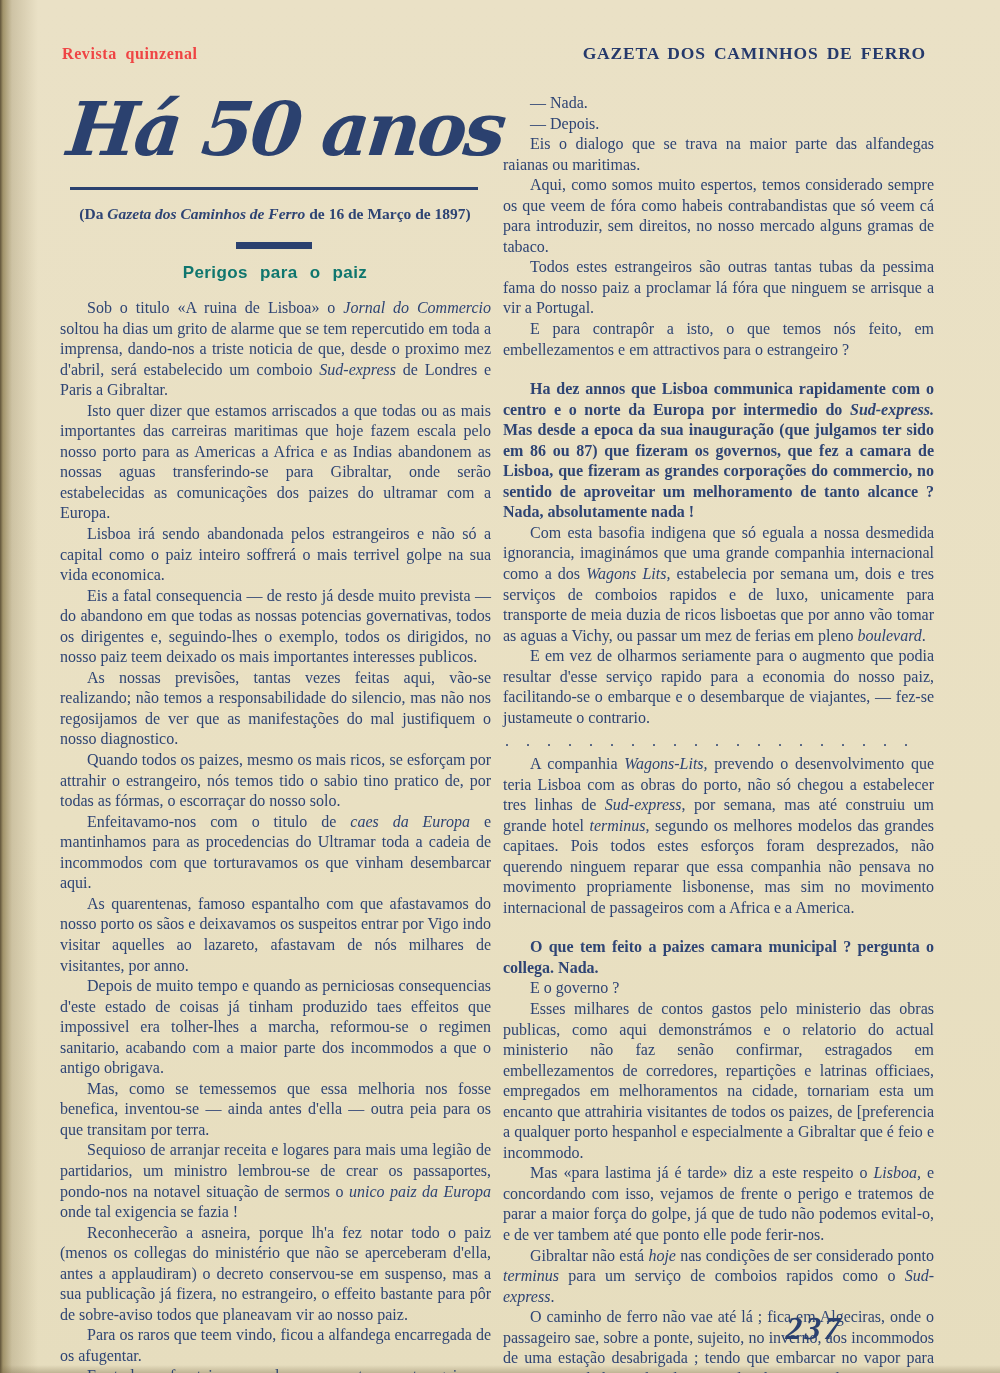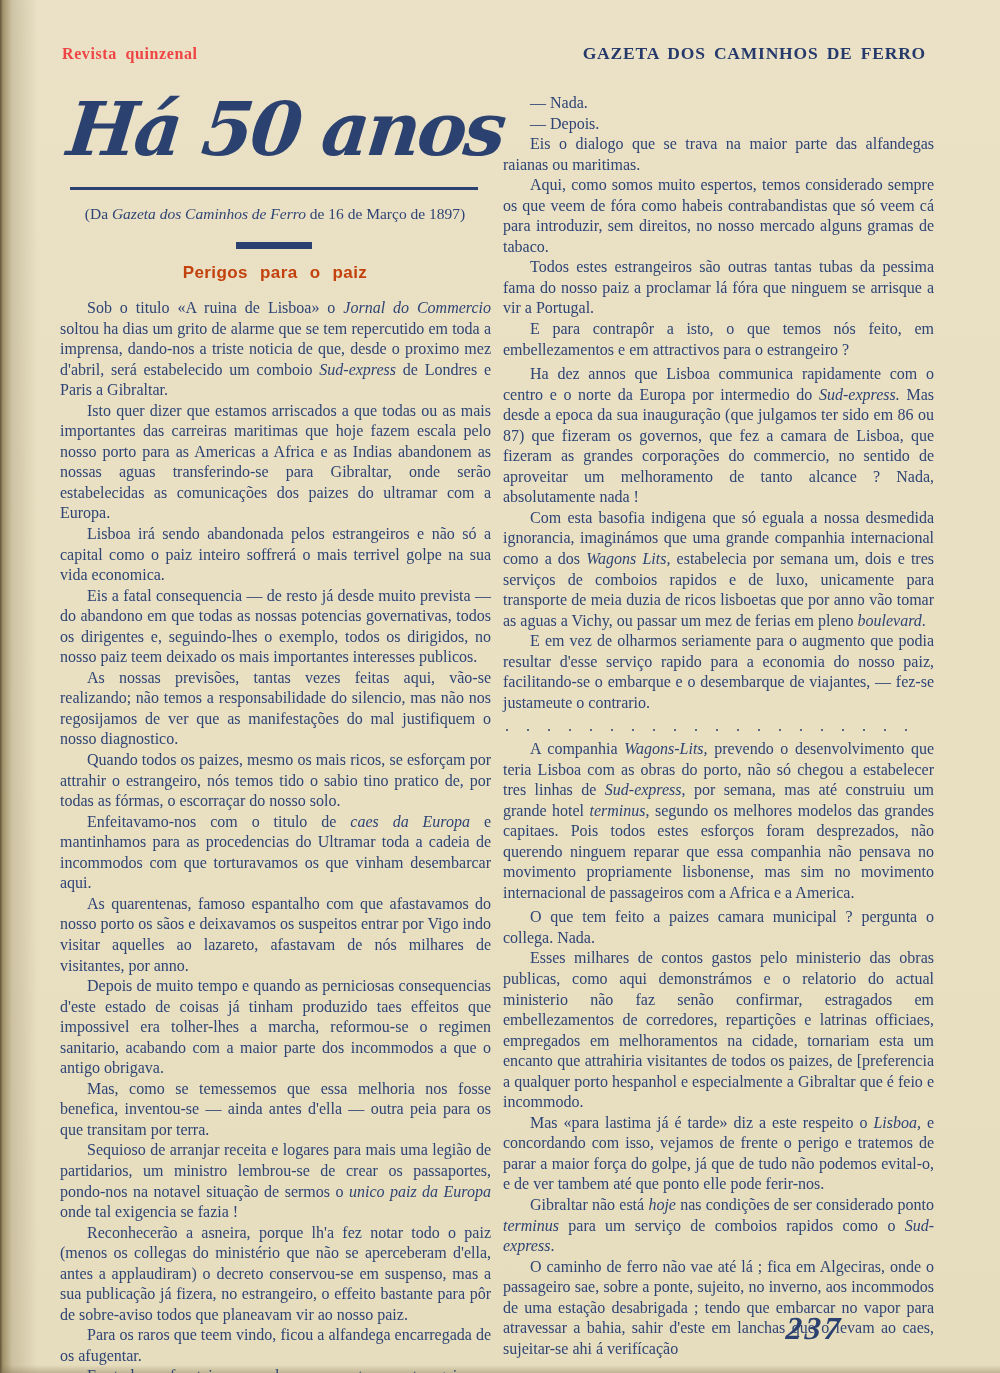--- a/index.html
+++ b/index.html
@@ -28,36 +28,36 @@
   }
   .article-title{
     position:absolute;left:64px;top:92px;width:430px;
     font-family:"DejaVu Serif",serif;font-style:italic;font-weight:bold;
     font-size:74px;line-height:1;letter-spacing:-3px;color:#2b416f;
     transform:skewX(-6deg);transform-origin:left bottom;white-space:nowrap;
   }
   .title-rule{position:absolute;left:70px;top:187px;width:408px;height:3px;background:#2b416f;}
   .citation{
     position:absolute;left:58px;top:205px;width:434px;
-    font-size:15.5px;font-weight:normal;text-align:center;color:#2e4474;
+    font-size:15.5px;font-weight:bold;text-align:center;color:#2e4474;
   }
   .citation em{font-style:italic;}
   .section-divider{position:absolute;left:236px;top:242px;width:76px;height:7px;background:#2b416f;}
   .section-heading{
     position:absolute;left:60px;top:263px;width:430px;text-align:center;
     font-family:"Liberation Sans",sans-serif;font-weight:bold;font-size:17px;
-    word-spacing:7px;letter-spacing:.4px;color:#c2410c;
+    word-spacing:7px;letter-spacing:.4px;color:#0f766e;
   }
   .col{position:absolute;width:431px;font-size:16px;line-height:20.55px;text-align:justify;color:#2e4474;}
   .col-left{left:60px;top:298px;}
   .col-right{left:503px;top:93px;}
   .para{margin:0;text-indent:27px;}
   .para em{font-style:italic;}
   .noindent{text-indent:0;}
-  .gap{margin-top:4px;}
+  .gap{margin-top:19px;font-weight:bold;}
   .dots{
     text-indent:2px;letter-spacing:6.5px;white-space:nowrap;overflow:hidden;
     text-align:left;margin:3px 0 2px 0;
   }
   .page-number{
     position:absolute;left:786px;top:1310px;
     font-style:italic;font-weight:bold;font-size:32px;letter-spacing:3px;color:#2b416f;
     transform:skewX(-4deg);
   }
 </style>
@@ -99,19 +99,20 @@
     <p class="para"><span>Eis o dialogo que se trava na maior parte das alfandegas raianas ou maritimas.</span></p>
     <p class="para"><span>Aqui, como somos muito espertos, temos considerado sempre os que veem de fóra como habeis contrabandistas que só veem cá para introduzir, sem direitos, no nosso mercado alguns gramas de tabaco.</span></p>
     <p class="para"><span>Todos estes estrangeiros são outras tantas tubas da pessima fama do nosso paiz a proclamar lá fóra que ninguem se arrisque a vir a Portugal.</span></p>
     <p class="para"><span>E para contrapôr a isto, o que temos nós feito, em embellezamentos e em attractivos para o estrangeiro ?</span></p>
     <p class="para gap"><span>Ha dez annos que Lisboa communica rapidamente com o centro e o norte da Europa por intermedio do </span><em>Sud-express.</em><span> Mas desde a epoca da sua inauguração (que julgamos ter sido em 86 ou 87) que fizeram os governos, que fez a camara de Lisboa, que fizeram as grandes corporações do commercio, no sentido de aproveitar um melhoramento de tanto alcance ? Nada, absolutamente nada !</span></p>
     <p class="para"><span>Com esta basofia indigena que só eguala a nossa desmedida ignorancia, imaginámos que uma grande companhia internacional como a dos </span><em>Wagons Lits,</em><span> estabelecia por semana um, dois e tres serviços de comboios rapidos e de luxo, unicamente para transporte de meia duzia de ricos lisboetas que por anno vão tomar as aguas a Vichy, ou passar um mez de ferias em pleno </span><em>boulevard</em><span>.</span></p>
     <p class="para"><span>E em vez de olharmos seriamente para o augmento que podia resultar d'esse serviço rapido para a economia do nosso paiz, facilitando-se o embarque e o desembarque de viajantes, — fez-se justameute o contrario.</span></p>
     <p class="para dots">. . . . . . . . . . . . . . . . . . . .</p>
     <p class="para"><span>A companhia </span><em>Wagons-Lits,</em><span> prevendo o desenvolvimento que teria Lisboa com as obras do porto, não só chegou a estabelecer tres linhas de </span><em>Sud-express</em><span>, por semana, mas até construiu um grande hotel </span><em>terminus</em><span>, segundo os melhores modelos das grandes capitaes. Pois todos estes esforços foram desprezados, não querendo ninguem reparar que essa companhia não pensava no movimento propriamente lisbonense, mas sim no movimento internacional de passageiros com a Africa e a America.</span></p>
     <p class="para gap"><span>O que tem feito a paizes camara municipal ? pergunta o collega. Nada.</span></p>
+    <p class="para"><span>E o governo ?</span></p>
     <p class="para"><span>Esses milhares de contos gastos pelo ministerio das obras publicas, como aqui demonstrámos e o relatorio do actual ministerio não faz senão confirmar, estragados em embellezamentos de corredores, repartições e latrinas officiaes, empregados em melhoramentos na cidade, tornariam esta um encanto que attrahiria visitantes de todos os paizes, de [preferencia a qualquer porto hespanhol e especialmente a Gibraltar que é feio e incommodo.</span></p>
     <p class="para"><span>Mas «para lastima já é tarde» diz a este respeito o </span><em>Lisboa,</em><span> e concordando com isso, vejamos de frente o perigo e tratemos de parar a maior força do golpe, já que de tudo não podemos evital-o, e de ver tambem até que ponto elle pode ferir-nos.</span></p>
     <p class="para"><span>Gibraltar não está </span><em>hoje</em><span> nas condições de ser considerado ponto </span><em>terminus</em><span> para um serviço de comboios rapidos como o </span><em>Sud-express</em><span>.</span></p>
     <p class="para"><span>O caminho de ferro não vae até lá ; fica em Algeciras, onde o passageiro sae, sobre a ponte, sujeito, no inverno, aos incommodos de uma estação desabrigada ; tendo que embarcar no vapor para atravessar a bahia, sahir d'este em lanchas que o levam ao caes, sujeitar-se ahi á verifícação</span></p>
   </div>
 
 <div class="page-number">237</div>
 
 </body></html>

